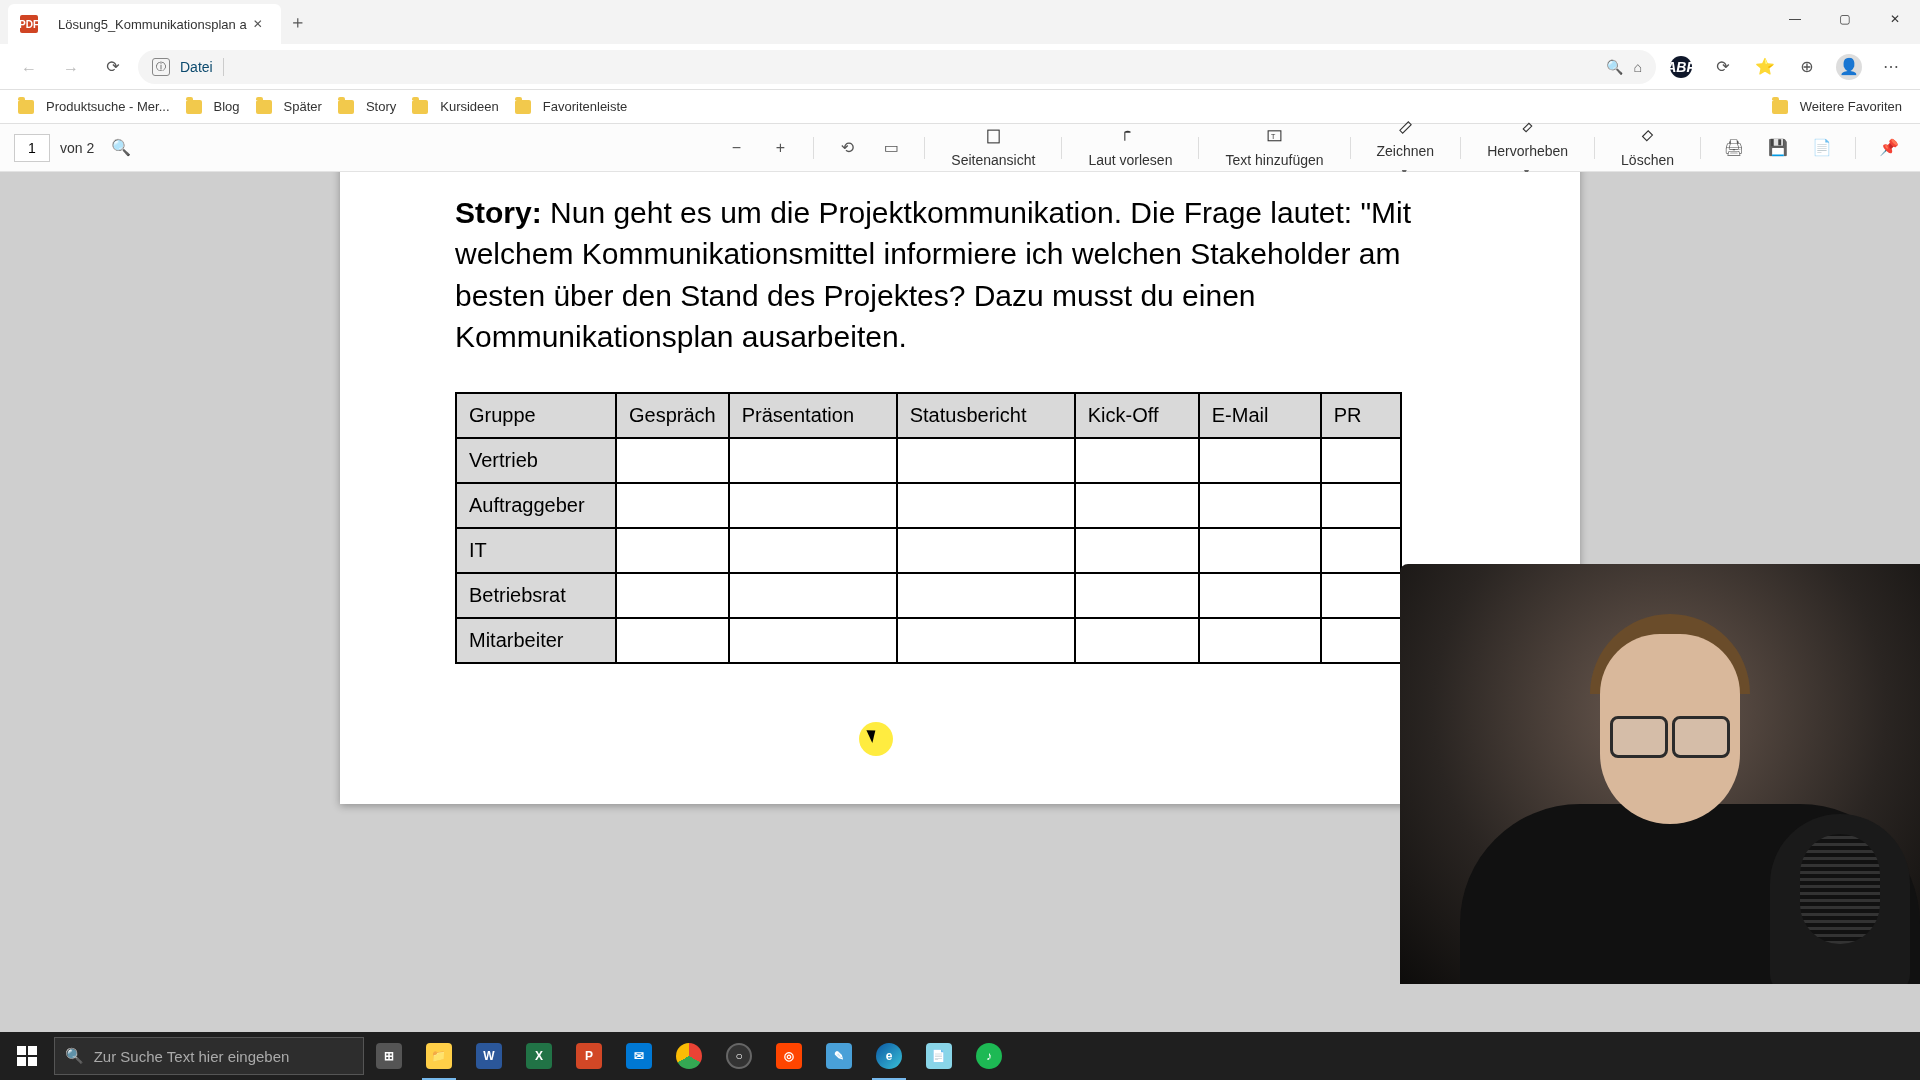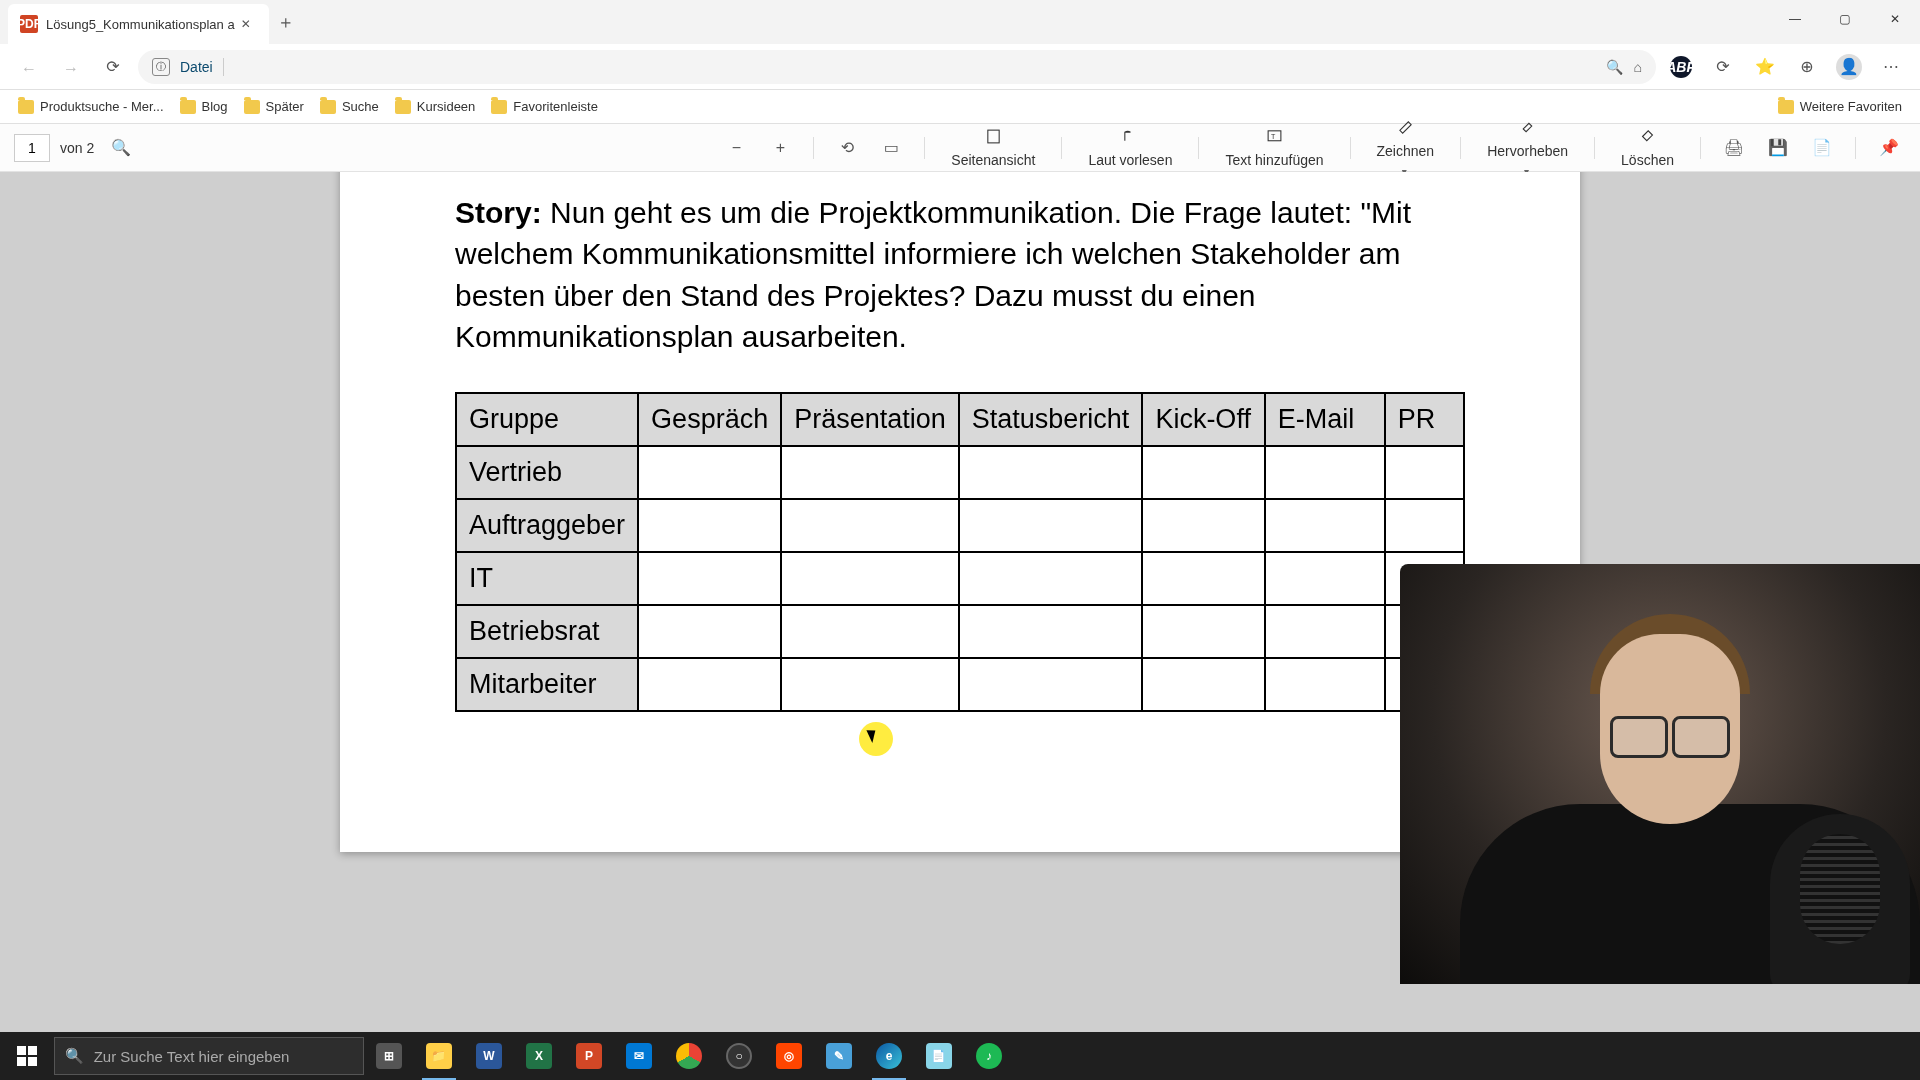--- a/index.html
+++ b/index.html
@@ -1,21 +1,21 @@
 <!DOCTYPE html>
 <html><head>
 <meta charset="utf-8">
 <style>
 * { margin:0; padding:0; box-sizing:border-box; font-family:"Segoe UI",Arial,sans-serif; }
 html,body { width:1920px; height:1080px; overflow:hidden; background:#fff; }
 
 
 .titlebar { height:44px; background:#f3f3f3; display:flex; align-items:flex-start; }
 .tab { margin-left:8px; height:40px; margin-top:4px; background:#fff; border-top-left-radius:6px; border-top-right-radius:6px; display:flex; align-items:center; padding:0 12px; font-size:13px; color:#333; min-width:240px; position:relative; }
-.tab-icon { width:18px; height:18px; background:#d04423; color:#fff; font-size:12px; font-weight:bold; display:flex; align-items:center; justify-content:center; border-radius:2px; margin-right:8px; }
+.tab-icon { width:18px; height:18px; background:#d04423; color:#fff; font-size:10px; font-weight:bold; display:flex; align-items:center; justify-content:center; border-radius:2px; margin-right:20px; }
 .tab-close { margin-left:auto; padding:0 6px; color:#555; cursor:pointer; font-size:12px; }
 .new-tab { width:34px; height:34px; margin-top:5px; display:flex; align-items:center; justify-content:center; color:#555; font-size:18px; cursor:pointer; }
 .win-controls { margin-left:auto; display:flex; height:38px; }
 .win-btn { width:50px; display:flex; align-items:center; justify-content:center; color:#333; font-size:12px; cursor:pointer; }
 
 
 .urlbar { height:46px; background:#fff; border-bottom:1px solid #e0e0e0; display:flex; align-items:center; padding:0 12px; gap:8px; }
 .nav-btn { width:34px; height:34px; display:flex; align-items:center; justify-content:center; color:#555; font-size:16px; cursor:pointer; border-radius:4px; }
 .nav-btn.disabled { color:#bbb; }
 .url-field { flex:1; height:34px; background:#f4f4f4; border-radius:17px; display:flex; align-items:center; padding:0 14px; font-size:14px; color:#333; gap:10px; }
@@ -23,42 +23,42 @@
 .url-scheme { color:#0c4a6e; }
 .url-divider { width:1px; height:18px; background:#ccc; }
 .url-path { color:#555; white-space:nowrap; overflow:hidden; }
 .url-right { margin-left:auto; display:flex; gap:10px; align-items:center; color:#555; }
 .tb-icon { width:34px; height:34px; display:flex; align-items:center; justify-content:center; cursor:pointer; color:#555; font-size:16px; border-radius:4px; }
 .abp { width:22px; height:22px; background:#0f172a; color:#fff; border-radius:50%; font-size:14px; font-weight:bold; display:flex; align-items:center; justify-content:center;font-style:italic; }
 .avatar { width:26px; height:26px; border-radius:50%; background:#ddd; display:flex; align-items:center; justify-content:center; }
 
 
 .bookbar { height:34px; background:#fff; border-bottom:1px solid #e0e0e0; display:flex; align-items:center; padding:0 10px; font-size:13px; color:#333; }
-.bk { display:flex; align-items:center; gap:6px; padding:4px 8px; cursor:pointer; border-radius:4px; }
+.bk { display:flex; align-items:center; gap:12px; padding:4px 8px; cursor:pointer; border-radius:4px; }
 .bk-folder { width:16px; height:14px; background:#f2c94c; border-radius:2px; position:relative; }
 .bk-folder::before { content:""; position:absolute; top:-3px; left:0; width:7px; height:3px; background:#f2c94c; border-radius:2px 2px 0 0; }
 .bk-spacer { flex:1; }
 
 
 .pdfbar { height:48px; background:#fcfcfc; border-bottom:1px solid #e3e3e3; display:flex; align-items:center; padding:0 14px; font-size:14px; color:#333; gap:10px; }
 .page-input { width:36px; height:28px; border:1px solid #ccc; text-align:center; font-size:14px; }
 .pdf-sep { width:1px; height:22px; background:#ddd; margin:0 6px; }
 .pdf-spacer { flex:1; }
 .pdf-btn { display:flex; align-items:center; gap:7px; padding:6px 10px; cursor:pointer; border-radius:4px; color:#333;flex-direction:column; }
 .pdf-btn svg { width:17px; height:17px; }
 .chevd { font-size:10px; color:#666; margin-left:-2px; }
 
 
 .viewport { position:absolute; top:172px; left:0; right:0; bottom:48px; background:#cfcfcf; overflow:hidden; }
 .page { position:absolute; left:50%; transform:translateX(-50%); top:-40px; width:1240px; background:#fff; box-shadow:0 2px 8px rgba(0,0,0,.3); padding:60px 115px 140px 115px; }
 .story { font-size:30px; line-height:1.38; margin-bottom:34px; }
 .story .lbl { font-weight:bold; }
 .aufg { font-size:30px; line-height:1.38; margin-bottom:70px; }
 .aufg .lbl { font-weight:bold; }
-table.kp { border-collapse:collapse; font-size:27px; }
+table.kp { border-collapse:collapse; font-size:20px; }
 table.kp th, table.kp td { border:2px solid #000; padding:10px 12px; text-align:left; vertical-align:top; }
 table.kp th { background:#d9d9d9; font-weight:normal; }
 table.kp td.rh { background:#d9d9d9; }
 .col-gruppe { width:160px; }
 .col-gesp { width:112px; }
 .col-pras { width:168px; }
 .col-stat { width:178px; }
 .col-kick { width:124px; }
 .col-mail { width:122px; }
 .col-pr { width:80px; }
@@ -142,21 +142,21 @@
   <div class="bk">
       <div class="bk-folder"></div>
       <span>Blog</span>
     </div>
   <div class="bk">
       <div class="bk-folder"></div>
       <span>Später</span>
     </div>
   <div class="bk">
       <div class="bk-folder"></div>
-      <span>Suche</span>
+      <span>Story</span>
     </div>
   <div class="bk">
       <div class="bk-folder"></div>
       <span>Kursideen</span>
     </div>
   <div class="bk">
       <div class="bk-folder"></div>
       <span>Favoritenleiste</span>
     </div>
   <div class="bk-spacer"></div>

